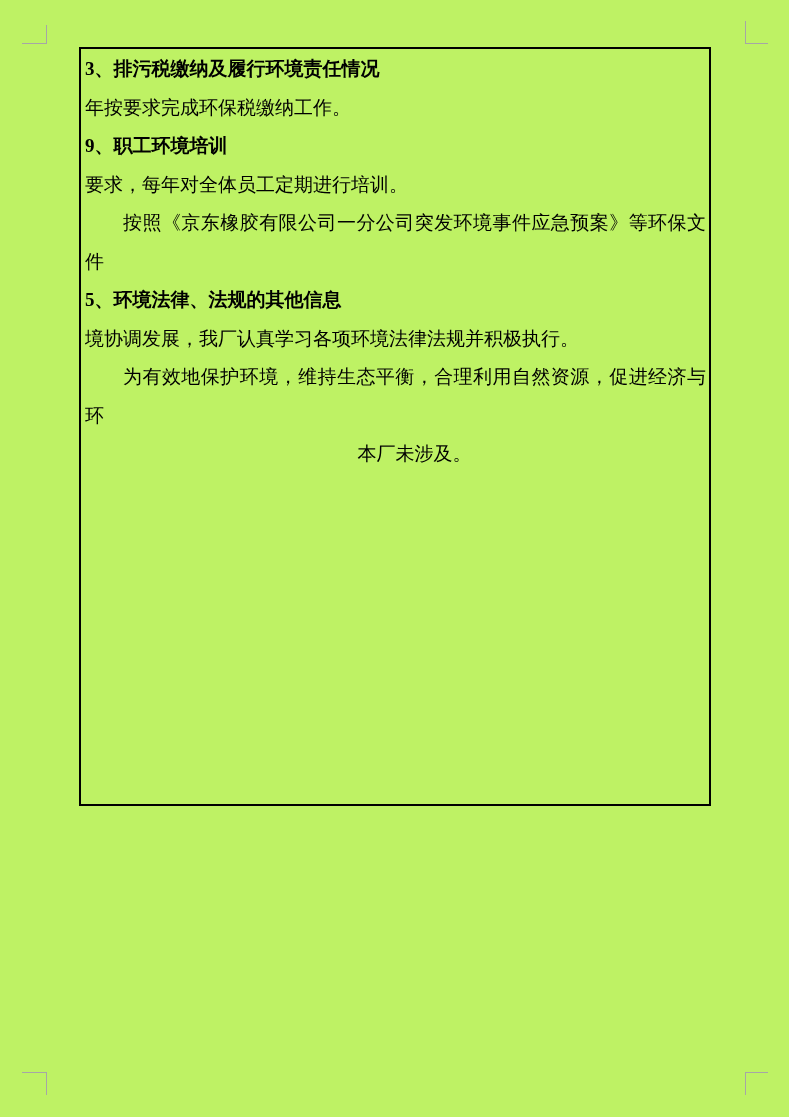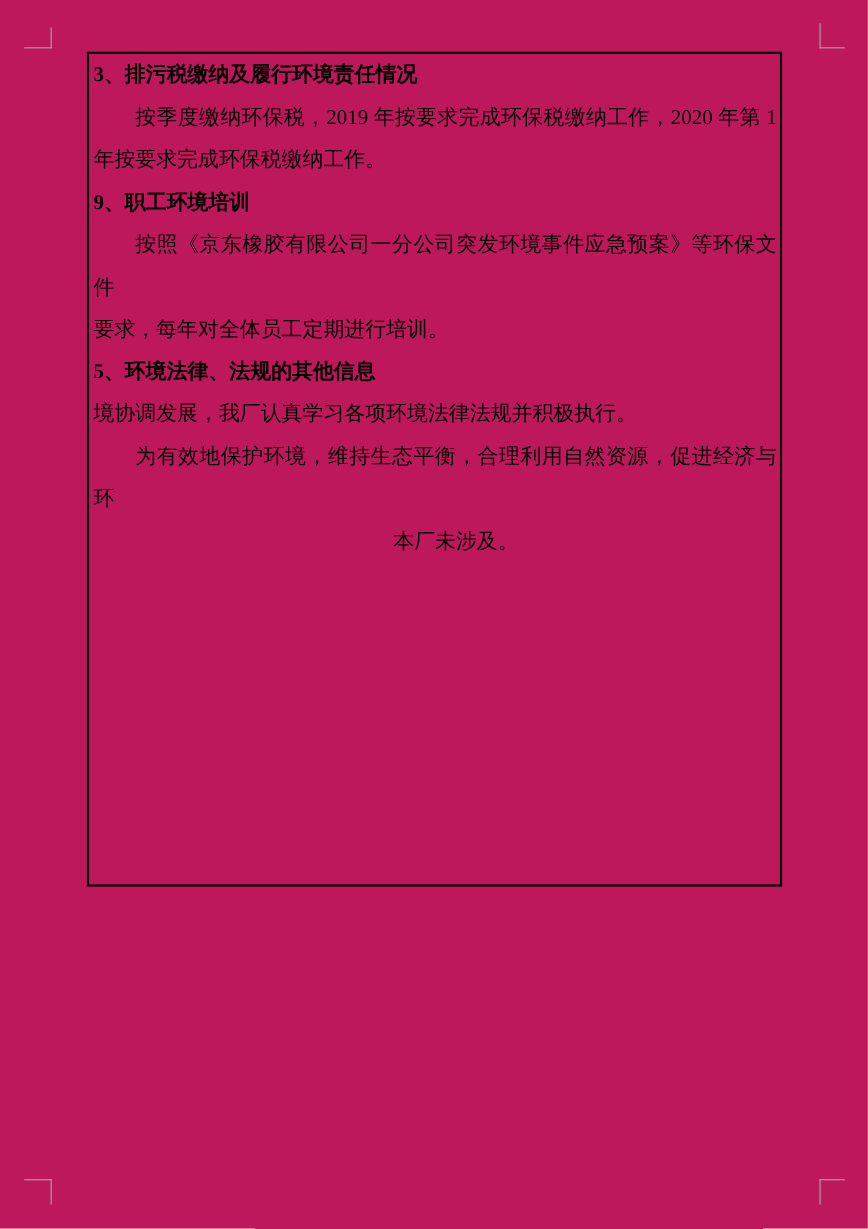--- a/index.html
+++ b/index.html
@@ -4,21 +4,21 @@
 <style>
   html, body {
     margin: 0;
     padding: 0;
     background: #ffffff;
   }
   .page {
     position: relative;
     width: 789px;
     height: 1117px;
-    background: #be185d;
+    background: #bef264;
     overflow: hidden;
     font-family: "Liberation Serif", "DejaVu Serif", serif;
     color: #000000;
   }
   
   .crop {
     position: absolute;
   }
   .crop-tl {
     left: 22px; top: 25px; width: 24px; height: 18px;
@@ -83,26 +83,25 @@
 <div class="page">
 
   <div class="crop crop-tl"></div>
   <div class="crop crop-tr"></div>
   <div class="crop crop-bl"></div>
   <div class="crop crop-br"></div>
 
   <div class="content-box">
 
     <div class="doc-line heading">3、排污税缴纳及履行环境责任情况</div>
-    <div class="doc-line line-first">按季度缴纳环保税，2019 年按要求完成环保税缴纳工作，2020 年第 1</div>
     <div class="doc-line line-cont">年按要求完成环保税缴纳工作。</div>
 
     <div class="doc-line heading">9、职工环境培训</div>
+    <div class="doc-line line-cont">要求，每年对全体员工定期进行培训。</div>
     <div class="doc-line line-first">按照《京东橡胶有限公司一分公司突发环境事件应急预案》等环保文件</div>
-    <div class="doc-line line-cont">要求，每年对全体员工定期进行培训。</div>
 
     <div class="doc-line heading">5、环境法律、法规的其他信息</div>
     <div class="doc-line line-cont">境协调发展，我厂认真学习各项环境法律法规并积极执行。</div>
     <div class="doc-line line-first">为有效地保护环境，维持生态平衡，合理利用自然资源，促进经济与环</div>
 
     <div class="doc-line line-single">本厂未涉及。</div>
 
   </div>
 
 </div>

